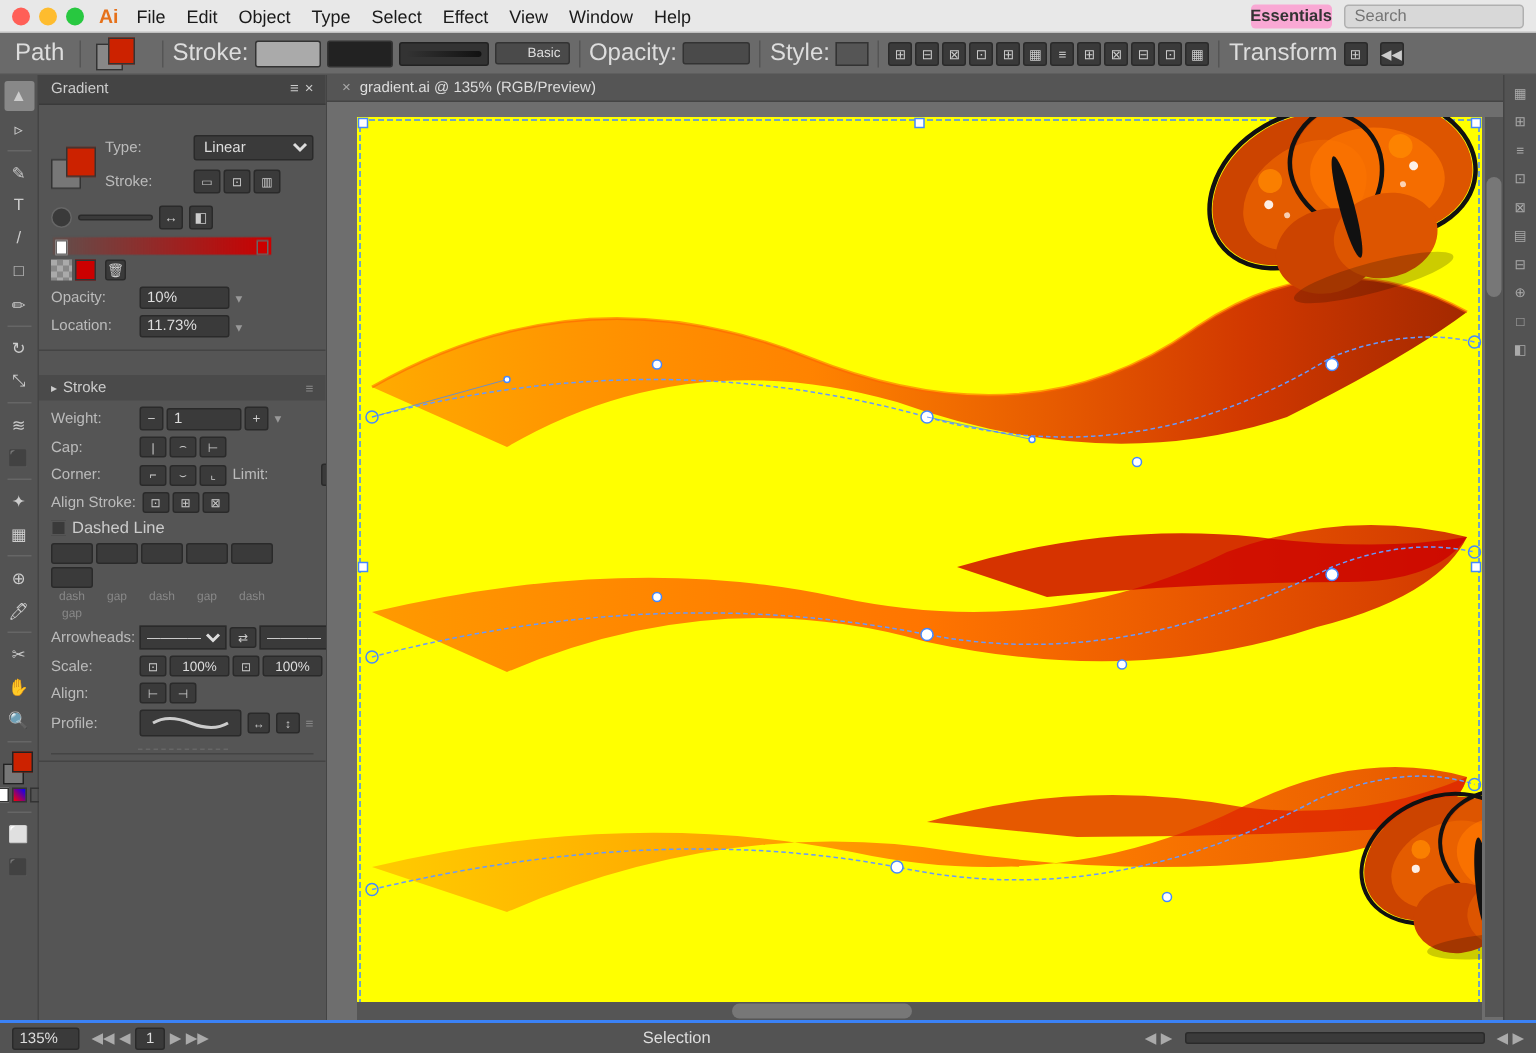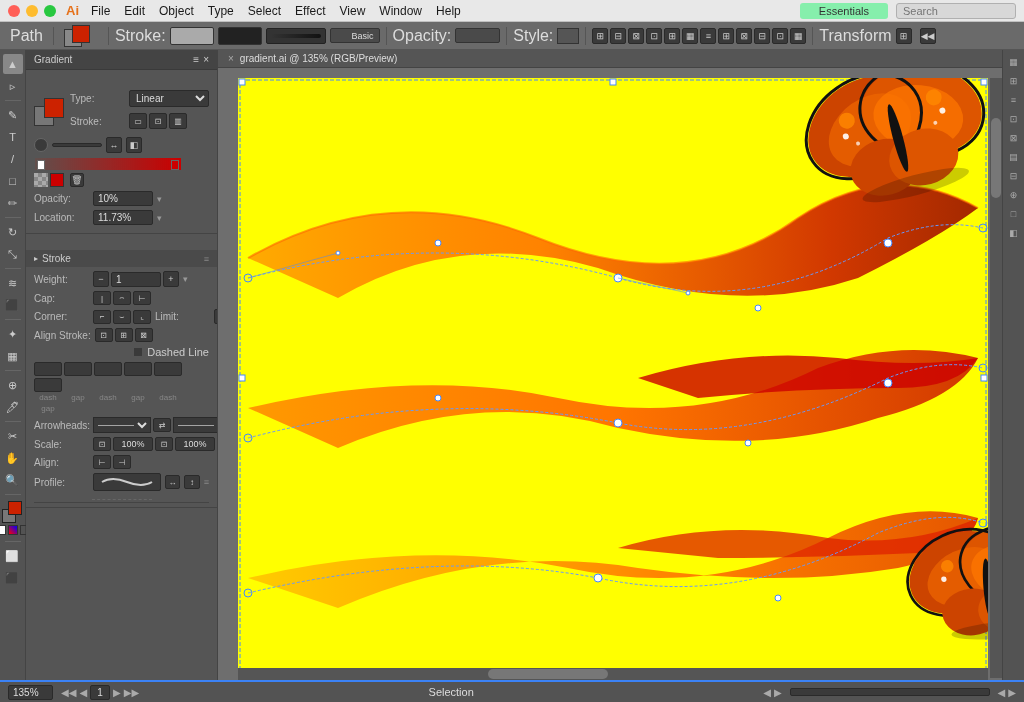--- a/index.html
+++ b/index.html
@@ -12,21 +12,21 @@
       border-bottom: 1px solid #c0c0c0;
     }
     #menubar .traffic-lights { display: flex; gap: 6px; margin-right: 10px; }
     .tl { width: 12px; height: 12px; border-radius: 50%; }
     .tl-red { background: #ff5f57; }
     .tl-yellow { background: #febc2e; }
     .tl-green { background: #28c840; }
     #menubar .app-icon { font-weight: bold; color: #e6711a; margin-right: 12px; font-size: 13px; }
     #menubar .menu-items { display: flex; gap: 14px; }
     #menubar .menu-item { font-size: 12px; color: #1a1a1a; cursor: pointer; }
-    #menubar .essentials { margin-left: auto; font-size: 11px; color: #333; background: #86efac; padding: 2px 19px; border-radius: 3px; }
+    #menubar .essentials { margin-left: auto; font-size: 11px; color: #333; background: #f9a8d4; padding: 2px 0; border-radius: 3px; font-weight: bold; }
     #menubar .search-box { margin-left: 8px; background: #d8d8d8; border: 1px solid #b0b0b0; border-radius: 3px; padding: 1px 6px; width: 120px; font-size: 11px; }
 
     
     #toolbar {
       width: 100%; height: 28px; background: #6a6a6a;
       display: flex; align-items: center; padding: 0 6px; gap: 4px;
       border-bottom: 1px solid #555;
     }
     .toolbar-item { display: flex; align-items: center; gap: 2px; padding: 2px 4px; }
     .toolbar-label { color: #ddd; font-size: 16px; }
@@ -65,21 +65,21 @@
     .panel-input { background: #3a3a3a; border: 1px solid #2a2a2a; border-radius: 2px; color: #ddd; font-size: 10px; padding: 1px 4px; width: 60px; }
     .panel-select { background: #3a3a3a; border: 1px solid #2a2a2a; border-radius: 2px; color: #ddd; font-size: 10px; padding: 1px 2px; width: 80px; }
     .icon-btn { width: 16px; height: 16px; background: #3a3a3a; border: 1px solid #2a2a2a; border-radius: 2px; display: flex; align-items: center; justify-content: center; font-size: 9px; color: #ccc; cursor: pointer; }
     .stroke-btns { display: flex; gap: 2px; }
     .stroke-btn { width: 18px; height: 16px; background: #3a3a3a; border: 1px solid #2a2a2a; border-radius: 2px; display: flex; align-items: center; justify-content: center; font-size: 8px; color: #ccc; }
     .weight-box { width: 50px; }
     .small-btn { width: 18px; height: 14px; background: #3a3a3a; border: 1px solid #2a2a2a; border-radius: 2px; display: flex; align-items: center; justify-content: center; font-size: 8px; color: #ccc; cursor: pointer; }
     .cap-icons { display: flex; gap: 2px; }
     .corner-icons { display: flex; gap: 2px; }
     .align-stroke-btns { display: flex; gap: 2px; }
-    .dashed-checks { display: flex; align-items: center; gap: 4px; margin-bottom: 4px; justify-content: flex-end; }
+    .dashed-checks { display: flex; align-items: center; gap: 4px; margin-bottom: 4px; }
     .dashed-checkbox { width: 10px; height: 10px; background: #3a3a3a; border: 1px solid #555; }
     .dashed-fields { display: flex; gap: 2px; flex-wrap: wrap; }
     .dash-input { width: 28px; height: 14px; background: #3a3a3a; border: 1px solid #2a2a2a; border-radius: 2px; font-size: 9px; color: #888; text-align: center; }
     .dash-label { font-size: 8px; color: #888; text-align: center; width: 28px; }
     .scale-input { width: 40px; height: 14px; background: #3a3a3a; border: 1px solid #2a2a2a; border-radius: 2px; font-size: 9px; color: #ddd; text-align: center; }
     .profile-preview { width: 80px; height: 18px; background: #3a3a3a; border: 1px solid #2a2a2a; border-radius: 2px; display: flex; align-items: center; justify-content: center; }
 
     
     #canvas-area {
       flex: 1; background: #6e6e6e; position: relative; overflow: hidden;

